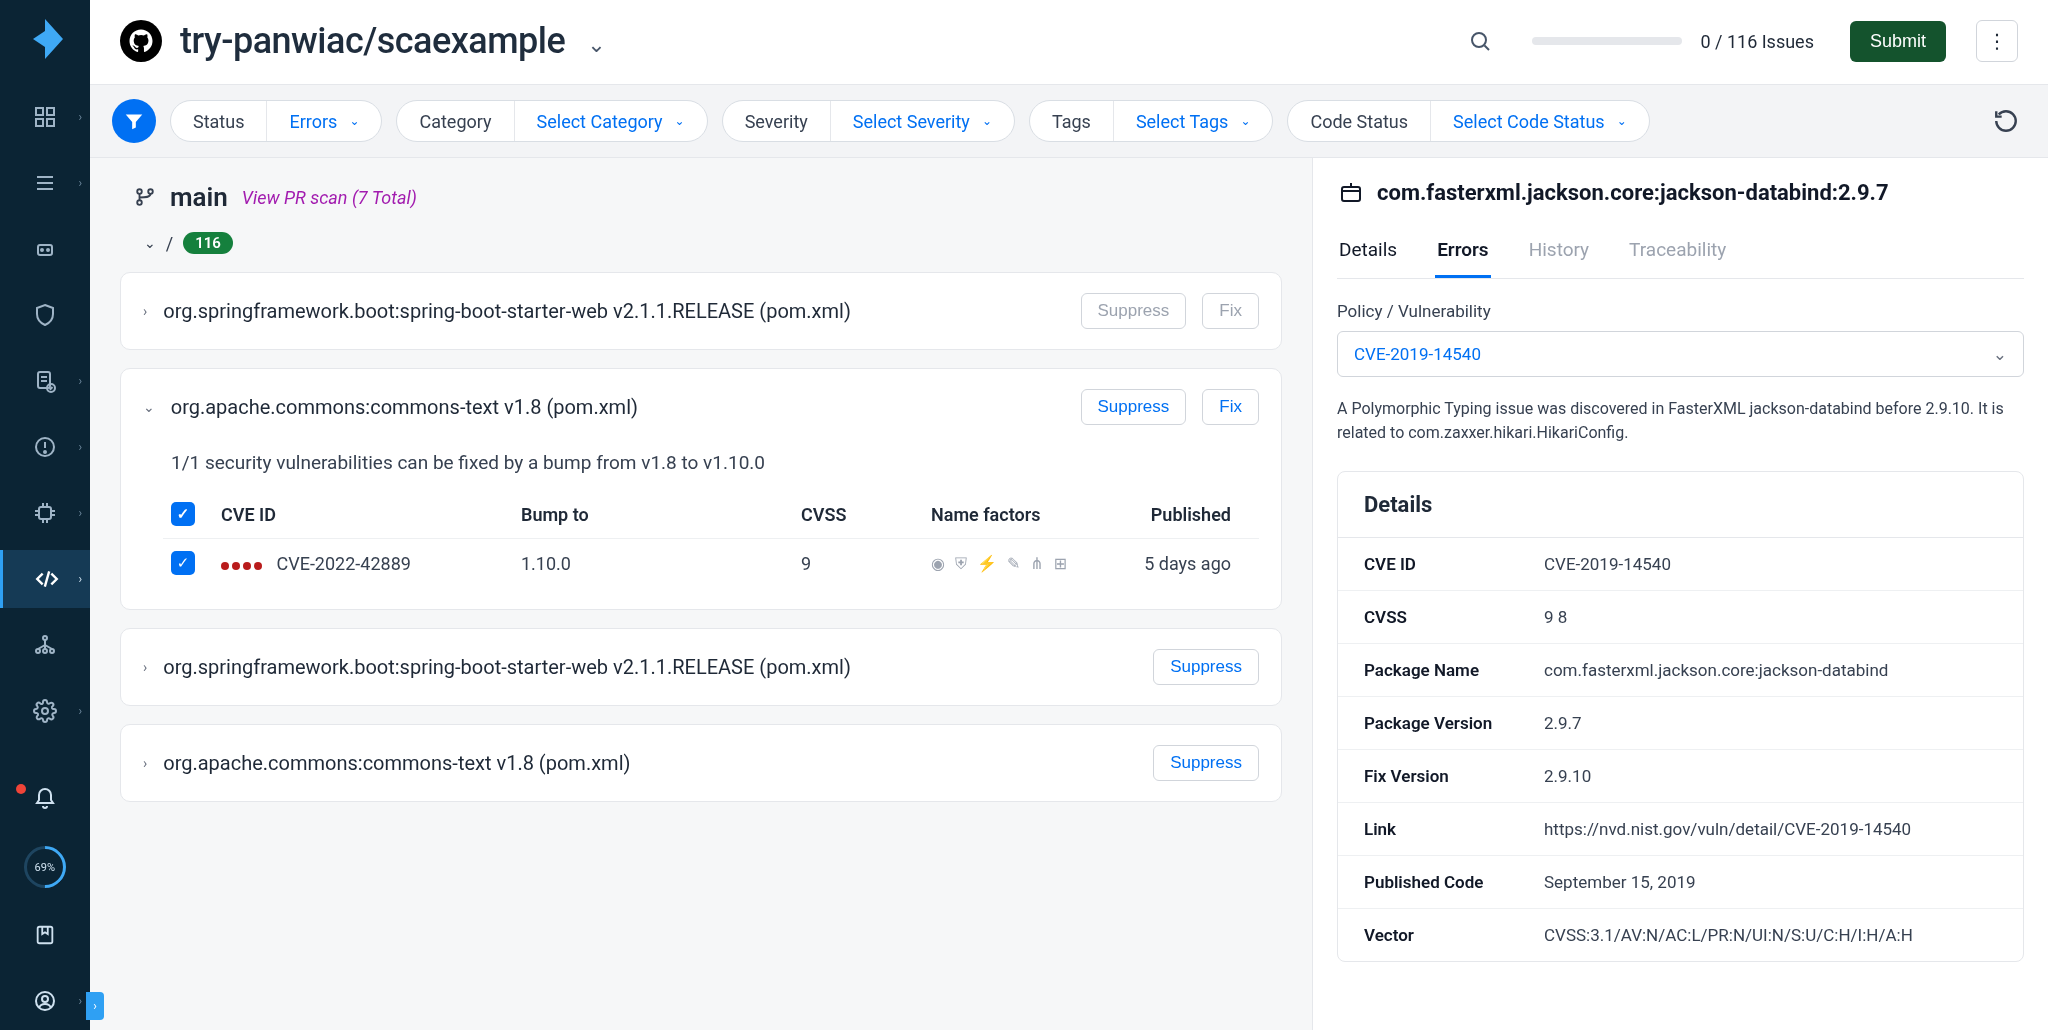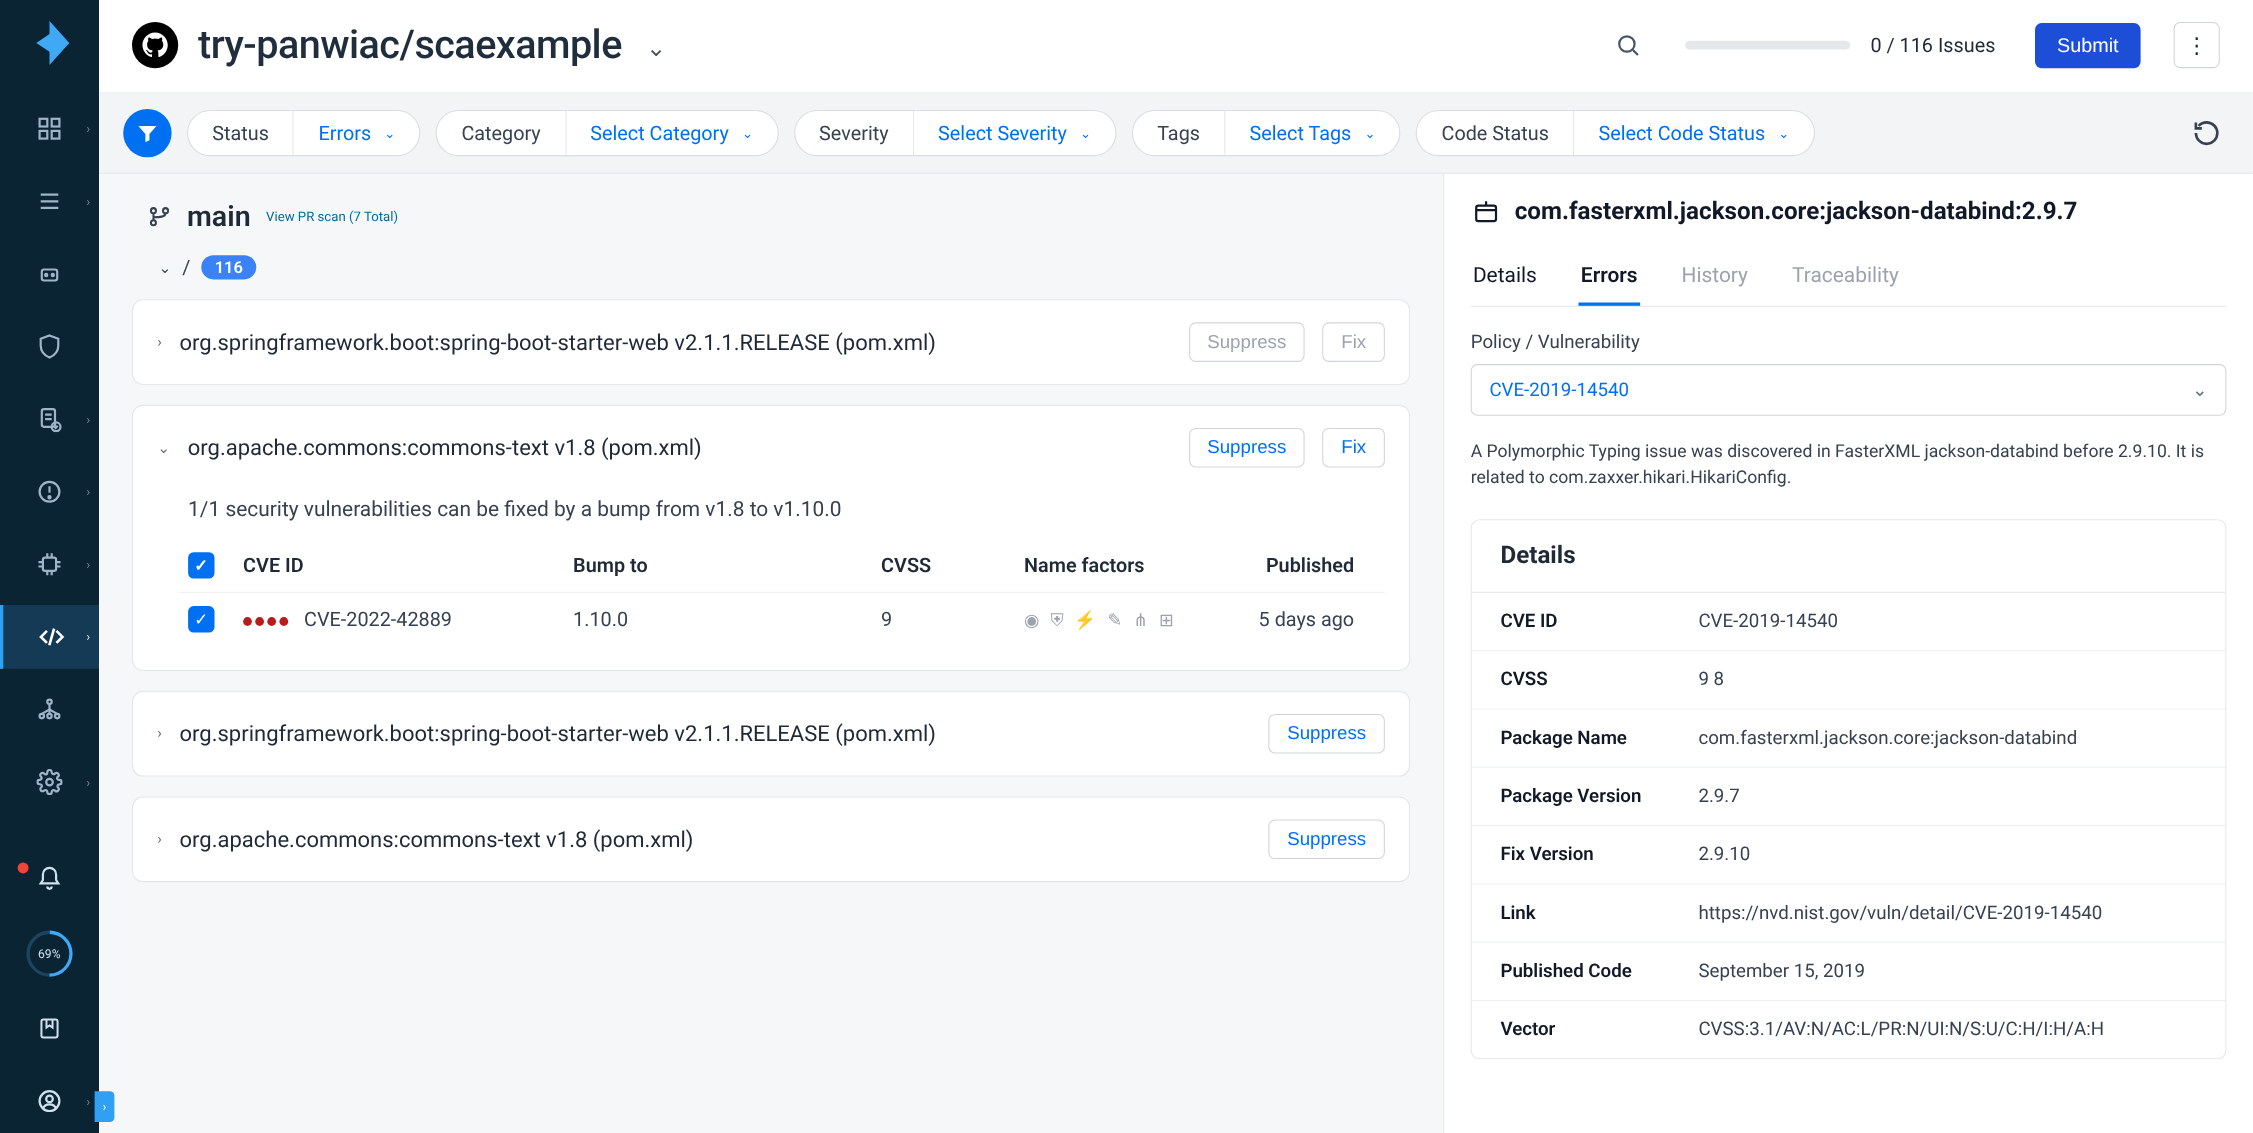--- a/index.html
+++ b/index.html
@@ -24,21 +24,21 @@
 
 
 .header { display: flex; align-items: center; padding: 20px 30px 22px; gap: 18px; border-bottom: 1px solid #e5e7eb; }
 .header .gh-badge { width: 42px; height: 42px; border-radius: 50%; background: #000; color: #fff; display: flex; align-items: center; justify-content: center; }
 .header .repo-title { font-size: 36px; font-weight: 500; color: #1f2d3d; letter-spacing: -0.5px; }
 .header .repo-caret { font-size: 22px; color: #475569; margin-left: 4px; margin-top:6px;}
 .header .grow { flex: 1; }
 .header .search-icon { width: 28px; height: 28px; color: #475569; display:flex;align-items:center;justify-content:center; }
 .header .progress { width: 150px; height: 8px; background: #e5e7eb; border-radius: 5px; margin-left:20px;}
 .header .issues-count { font-size: 18px; color: #1f2937; margin-left:0; }
-.header .submit-btn { background: #1d4ed8; color: #fff; border: none; border-radius: 6px; padding: 10px 20px; font-size: 18px; margin-left:18px; cursor:pointer;}
+.header .submit-btn { background: #14532d; color: #fff; border: none; border-radius: 6px; padding: 10px 20px; font-size: 18px; margin-left:18px; cursor:pointer;}
 .header .more-btn { width: 42px; height: 42px; border: 1px solid #d1d5db; border-radius: 6px; display: flex; align-items: center; justify-content: center; margin-left: 12px; cursor:pointer;}
 .header .more-btn .dots{font-size:20px;line-height:1;}
 
 
 .filter-bar { display: flex; align-items: center; padding: 14px 22px; background: #f3f4f6; border-bottom: 1px solid #e5e7eb; gap: 14px; }
 .filter-icon-btn { width: 44px; height: 44px; border-radius: 50%; background: #0070f3; color: #fff; display: flex; align-items: center; justify-content: center; }
 .pill-group { display: flex; background: #fff; border: 1px solid #d9dee4; border-radius: 30px; height: 42px; align-items: center; overflow: hidden; }
 .pill-group .seg { padding: 0 22px; height: 100%; display: flex; align-items: center; gap: 8px; font-size: 18px; }
 .pill-group .seg + .seg { border-left: 1px solid #e5e7eb; }
 .pill-group .seg .lbl { color: #374151; }
@@ -47,25 +47,25 @@
 .filter-bar .grow { flex: 1; }
 .reset-btn { width: 40px; height: 40px; display: flex; align-items: center; justify-content: center; color: #374151; cursor:pointer;}
 
 
 .body { flex: 1; display: flex; overflow: hidden; }
 .left-pane { flex: 1; overflow-y: auto; background: #f6f7f8; padding: 24px 30px; }
 .right-pane { width: 736px; border-left: 1px solid #e5e7eb; background: #fff; overflow-y: auto; padding: 20px 24px 40px; }
 
 .branch-row { display: flex; align-items: center; gap: 14px; margin-bottom: 20px; padding-left: 14px; }
 .branch-row .branch-name { font-size: 26px; font-weight: 600; color: #1f2937; }
-.branch-row .pr-link { color: #0369a1; font-size: 12px; cursor:pointer;}
+.branch-row .pr-link { color: #a21caf; font-size: 18px; cursor:pointer;font-style:italic;}
 .branch-icon{color:#374151;}
 
 .path-row { display: flex; align-items: center; gap: 10px; padding-left: 24px; margin-bottom: 18px; font-size: 18px; color: #374151; }
-.path-row .count-badge { background: #3b82f6; color: #fff; border-radius: 14px; padding: 2px 12px; font-size: 15px; font-weight:600;}
+.path-row .count-badge { background: #15803d; color: #fff; border-radius: 14px; padding: 2px 12px; font-size: 15px; font-weight:600;}
 .path-row .chev-down { font-size: 14px; }
 
 .card { background: #fff; border: 1px solid #e5e7eb; border-radius: 10px; margin-bottom: 18px; }
 .card-head { display: flex; align-items: center; padding: 20px 22px; gap: 16px; }
 .card-head .tw { font-size: 14px; color: #6b7280; }
 .card-head .title { font-size: 20px; color: #1f2937; flex: 1; }
 .card-head .btn { border: 1px solid #d1d5db; background: #fff; border-radius: 6px; padding: 7px 16px; font-size: 17px; color: #0070f3; cursor:pointer;}
 .card-head .btn.muted { color: #9ca3af; }
 .card-body { padding: 6px 22px 22px 42px; }
 .fix-hint { font-size: 19px; color: #374151; margin-bottom: 16px; padding-left:8px;}

